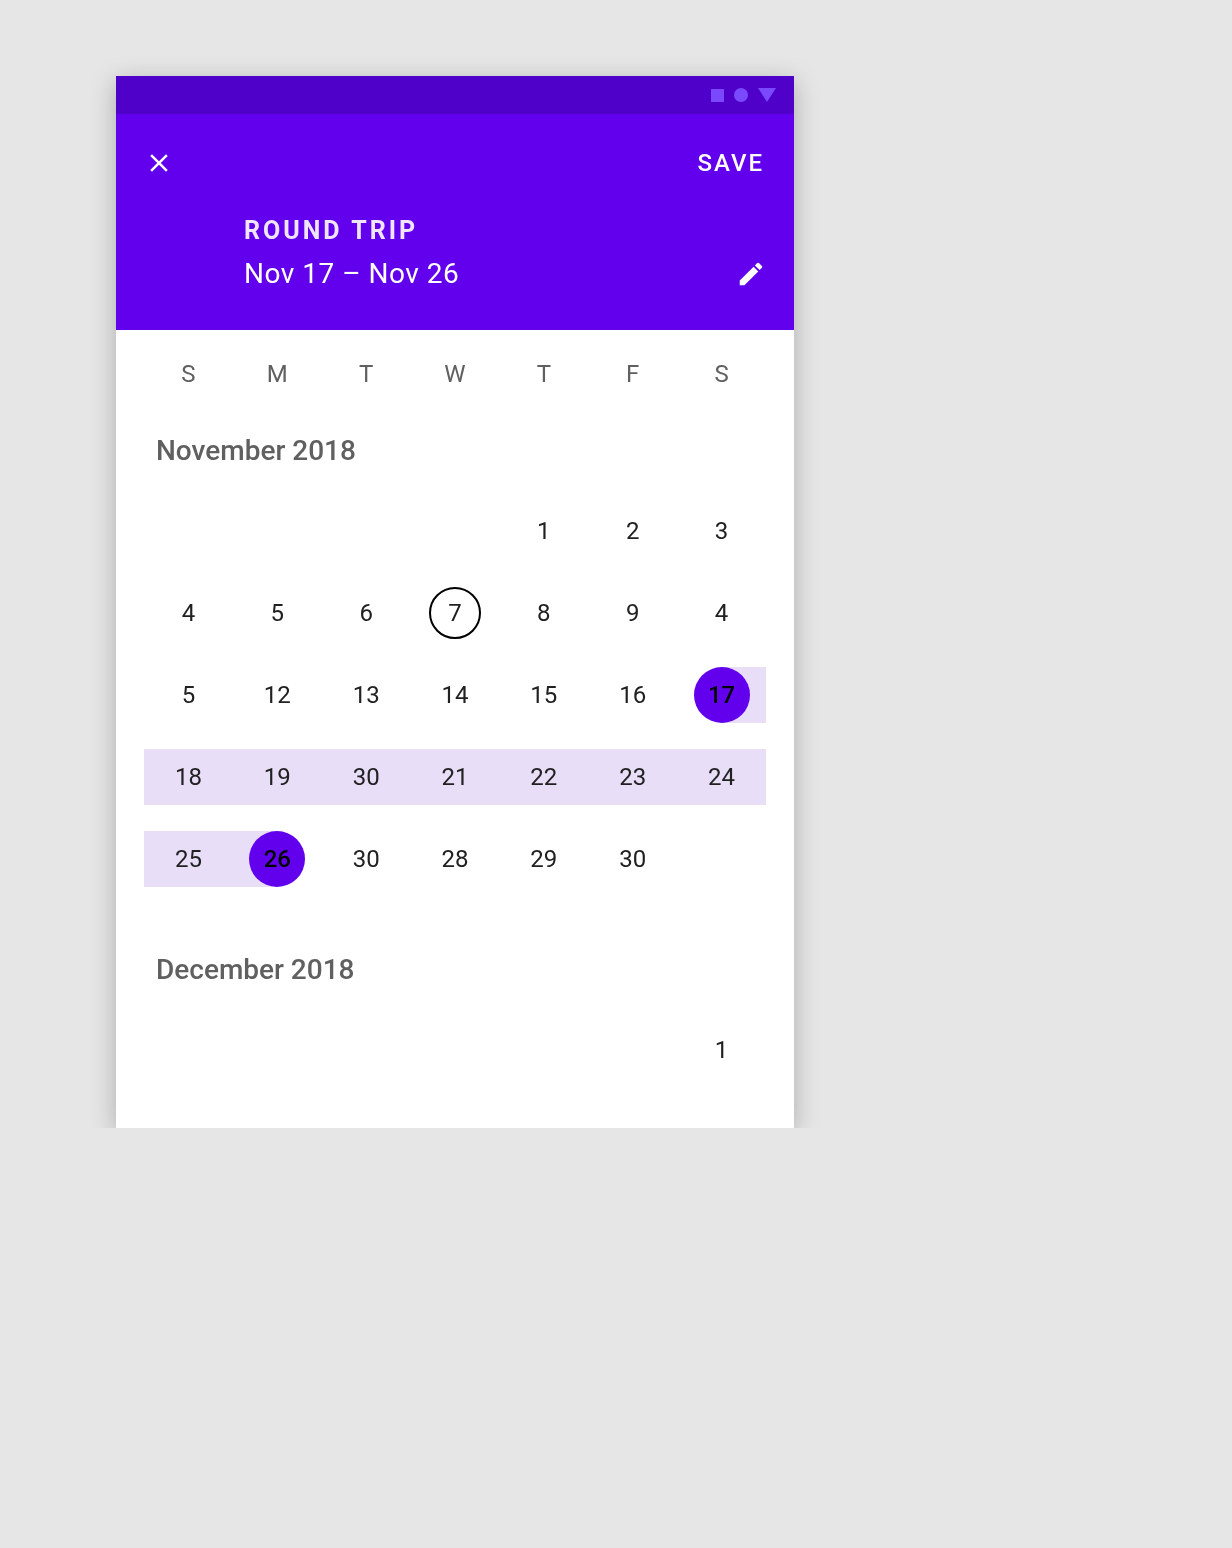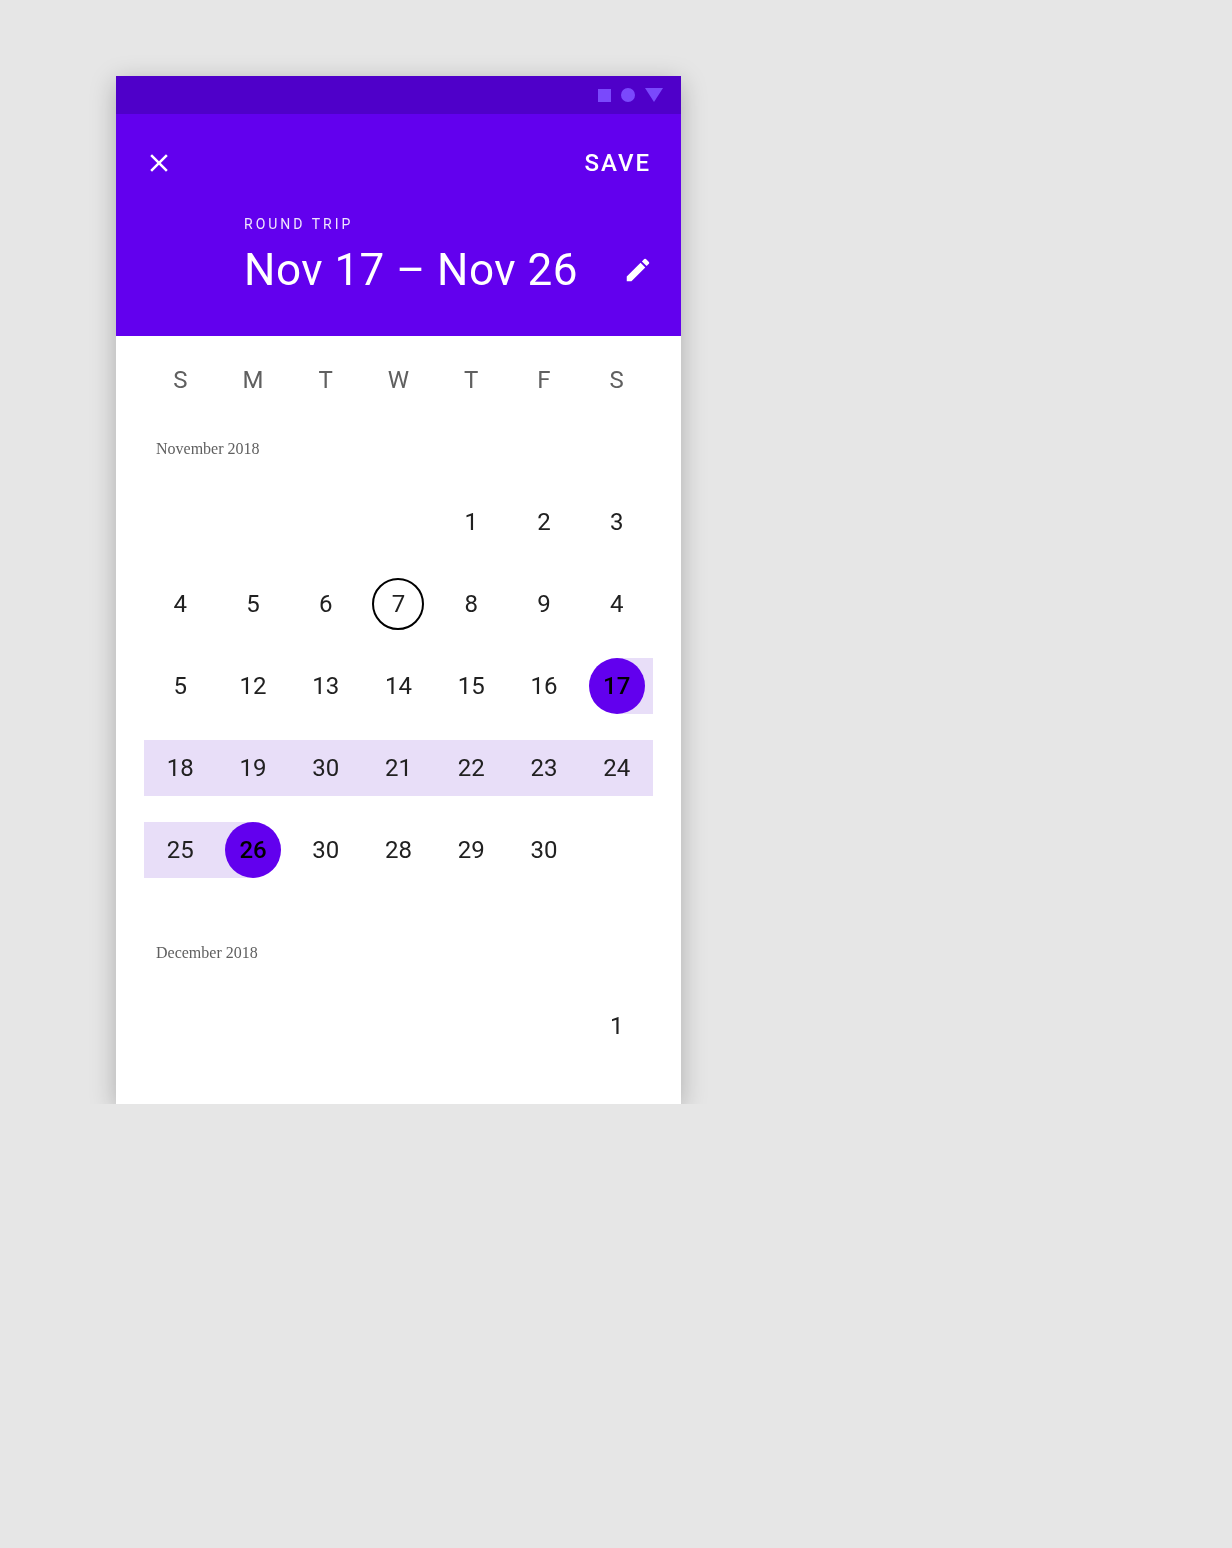--- a/index.html
+++ b/index.html
@@ -11,21 +11,21 @@
     --text-muted:#606060;
   }
   *{box-sizing:border-box;margin:0;padding:0;font-family:Roboto,"Helvetica Neue",Arial,sans-serif}
   body{
     background:var(--page-bg);
     display:flex;
     justify-content:flex-start;
     padding:76px 0 0 116px;
   }
   .device{
-    width:565px;
+    width:678px;
     background:#fff;
     box-shadow:0 6px 24px rgba(0,0,0,.25);
   }
   .status-bar{
     height:38px;
     background:var(--purple-dark);
     display:flex;
     justify-content:flex-end;
     align-items:center;
     padding-right:18px;
@@ -47,47 +47,46 @@
   .close-btn svg{width:30px;height:30px;fill:#fff;display:block}
   .save-btn{
     font-size:24px;
     font-weight:500;
     letter-spacing:2px;
     cursor:pointer;
     padding-right:2px;
   }
   .header-content{padding-left:100px;margin-top:38px}
   .trip-label{
-    font-size:14px;
+    font-size:25px;
     letter-spacing:3px;
-    font-weight:400;
+    font-weight:700;
     opacity:.9;
   }
   .range-row{display:flex;align-items:center;justify-content:space-between;margin-top:12px}
-  .range-text{font-size:44px;font-weight:400;letter-spacing:.5px}
+  .range-text{font-size:28px;font-weight:400;letter-spacing:.5px}
   .edit-btn svg{width:30px;height:30px;fill:#fff;display:block}
 
   .dow-row,.week-row{
     display:grid;
     grid-template-columns:repeat(7,1fr);
     text-align:center;
   }
   .dow-row{
     color:var(--text-muted);
     font-size:24px;
     padding:24px 28px 28px 28px;
   }
   .dow-cell{padding:6px 0}
   .calendar-body{padding:0 28px 24px 28px}
   .month-label{
     color:var(--text-muted);
-    font-size:16px;
+    font-size:28px;
     font-weight:500;
     padding:12px 0 36px 12px;
-    font-family:Liberation Serif, serif;
   }
   .week-row{margin-bottom:26px}
   .day{
     height:56px;
     display:flex;
     align-items:center;
     justify-content:center;
     font-size:24px;
     color:var(--text-dark);
     position:relative;

